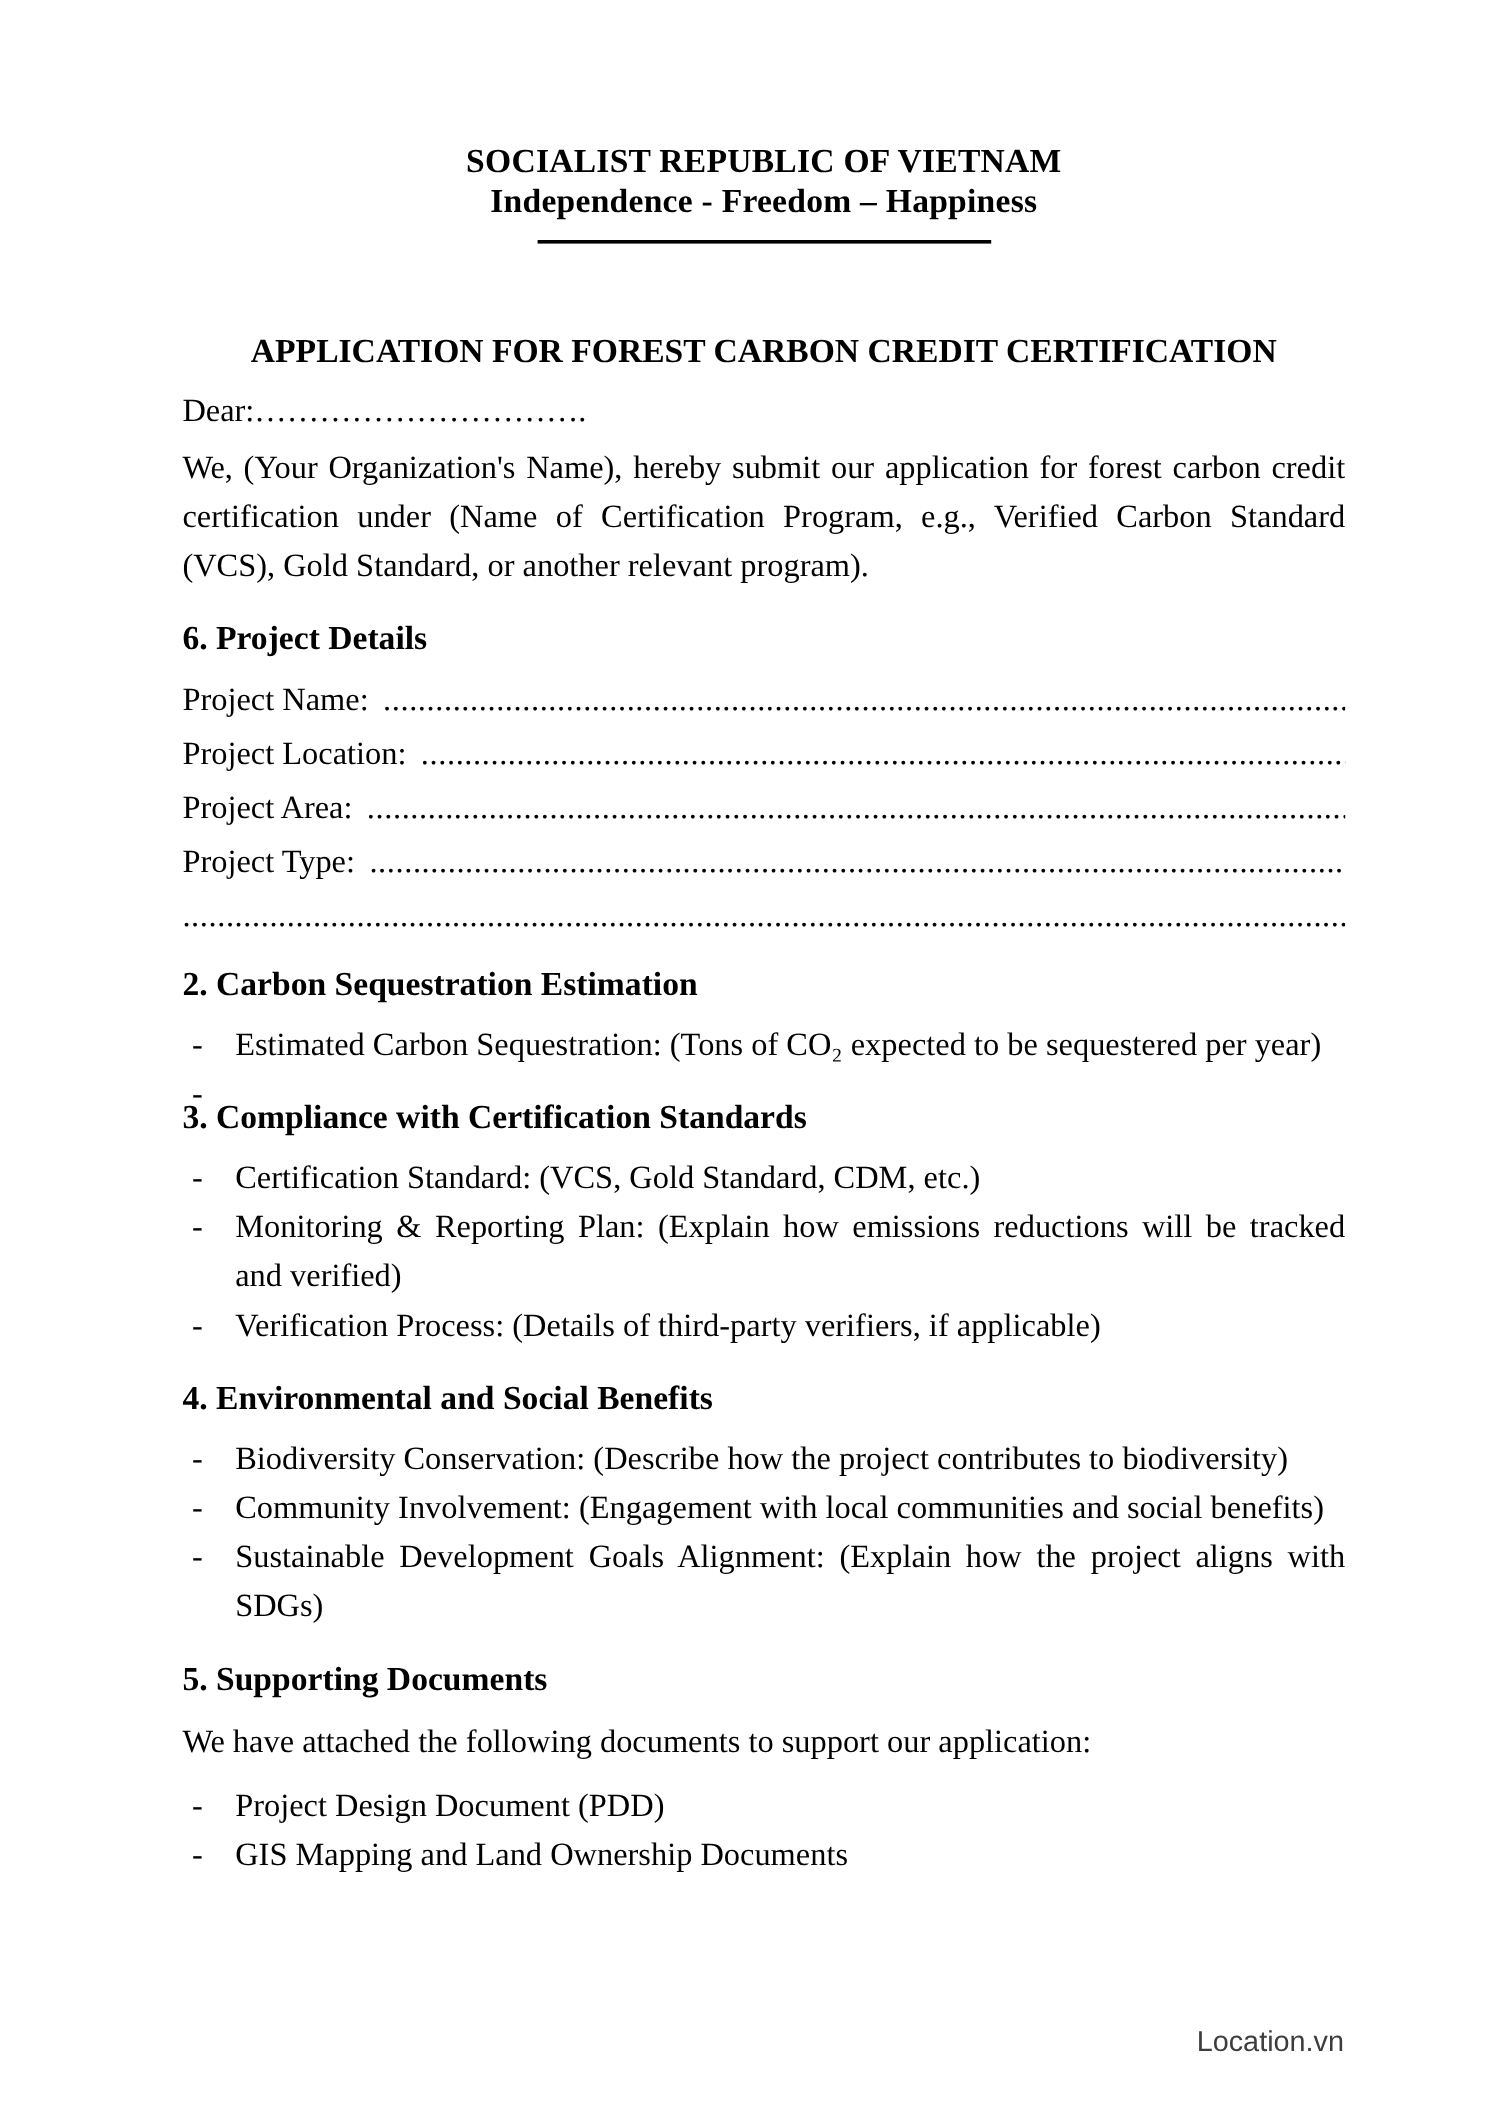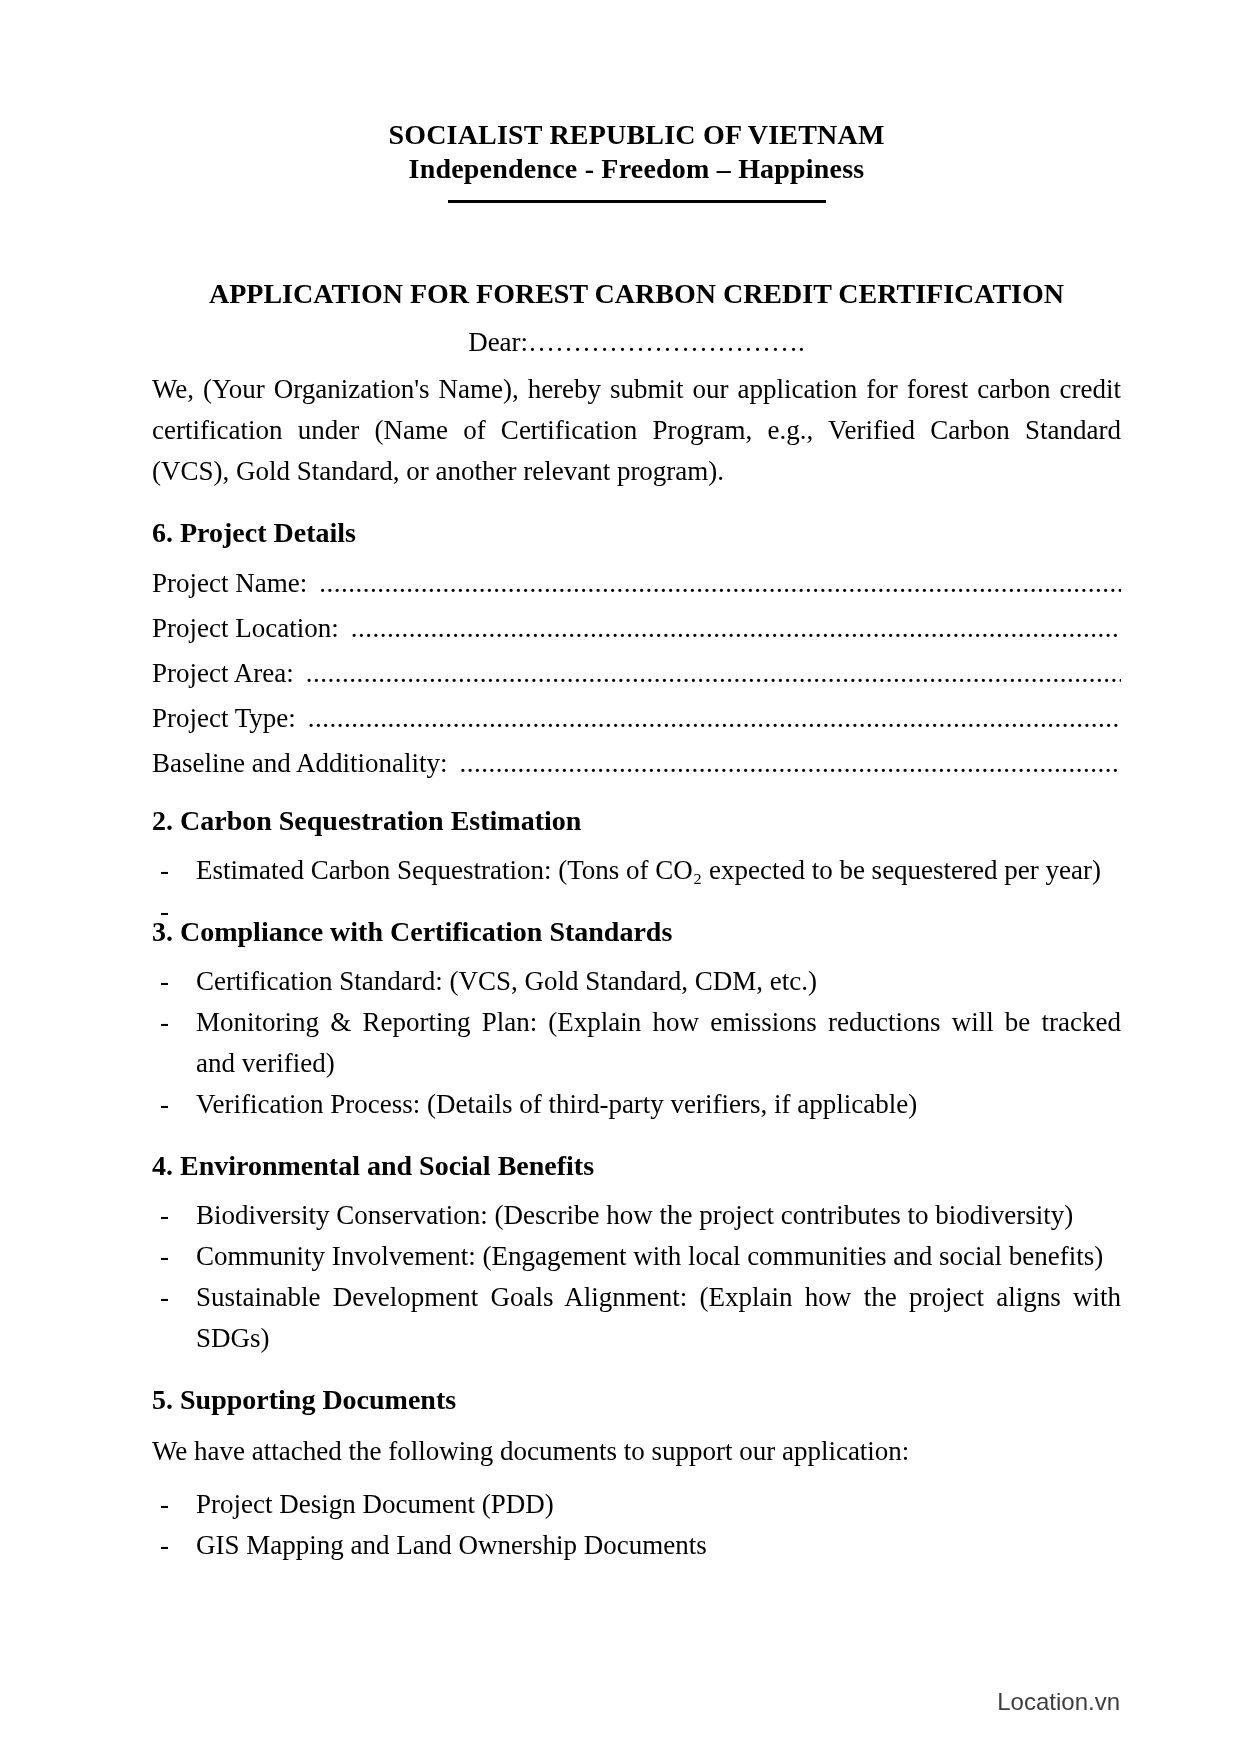--- a/index.html
+++ b/index.html
@@ -33,21 +33,21 @@
   }
   .doc-title {
     margin: 74px 0 0 0;
     text-align: center;
     font-weight: bold;
     font-size: 28px;
     line-height: 34px;
   }
   .salutation {
     margin: 14px 0 0 0;
-    text-align: center;
+    text-align: left;
     font-size: 27px;
     line-height: 34px;
   }
   .intro {
     margin: 10px 0 0 0;
     font-size: 27px;
     line-height: 41px;
     text-align: justify;
   }
   .sec-heading {
@@ -133,21 +133,20 @@
         </div>
         <div class="field-row">
           <span class="field-label">Project Area:</span>
           <span class="field-dots">....................................................................................................................................................................................................</span>
         </div>
         <div class="field-row">
           <span class="field-label">Project Type:</span>
           <span class="field-dots">....................................................................................................................................................................................................</span>
         </div>
         <div class="field-row">
-          <span class="field-label">Baseline and Additionality:</span>
           <span class="field-dots">....................................................................................................................................................................................................</span>
         </div>
       </section>
       <section>
         <h2 class="sec-heading">2. Carbon Sequestration Estimation</h2>
         <ul class="bullet-list">
           <li><span class="bullet-marker">-</span><span>Estimated Carbon Sequestration: (Tons of CO₂ expected to be sequestered per year)</span></li>
           <li><span class="bullet-marker">-</span></li>
         </ul>
       </section>

